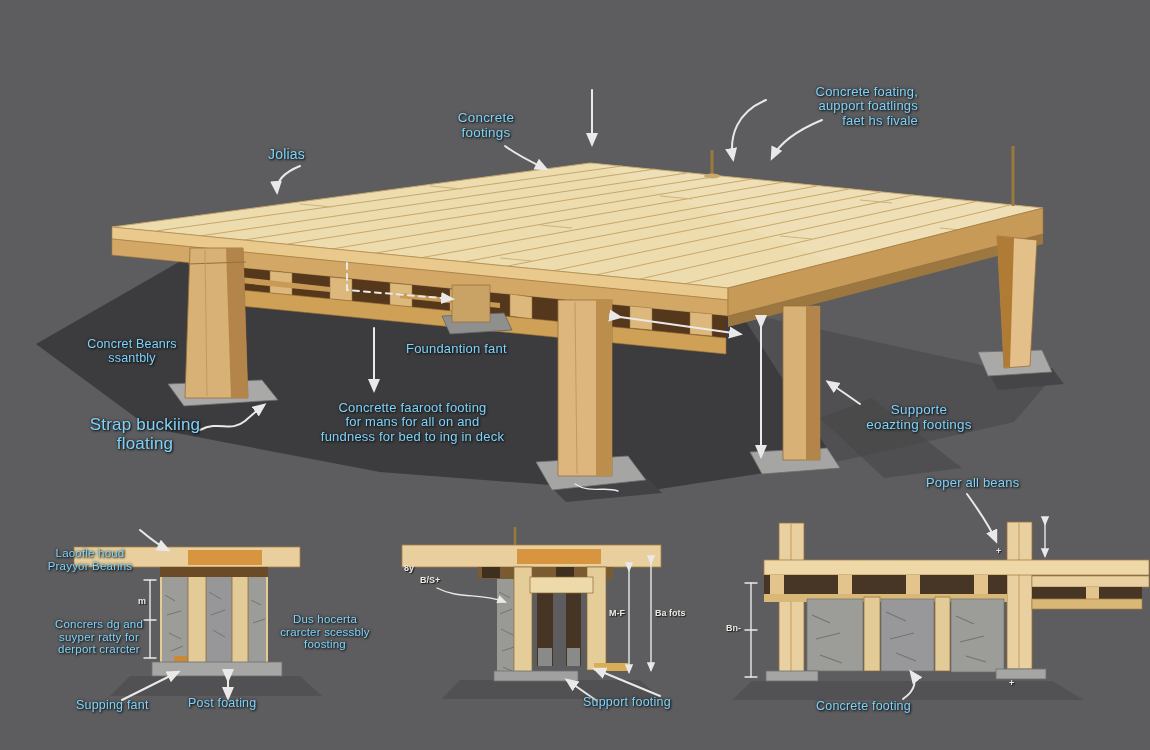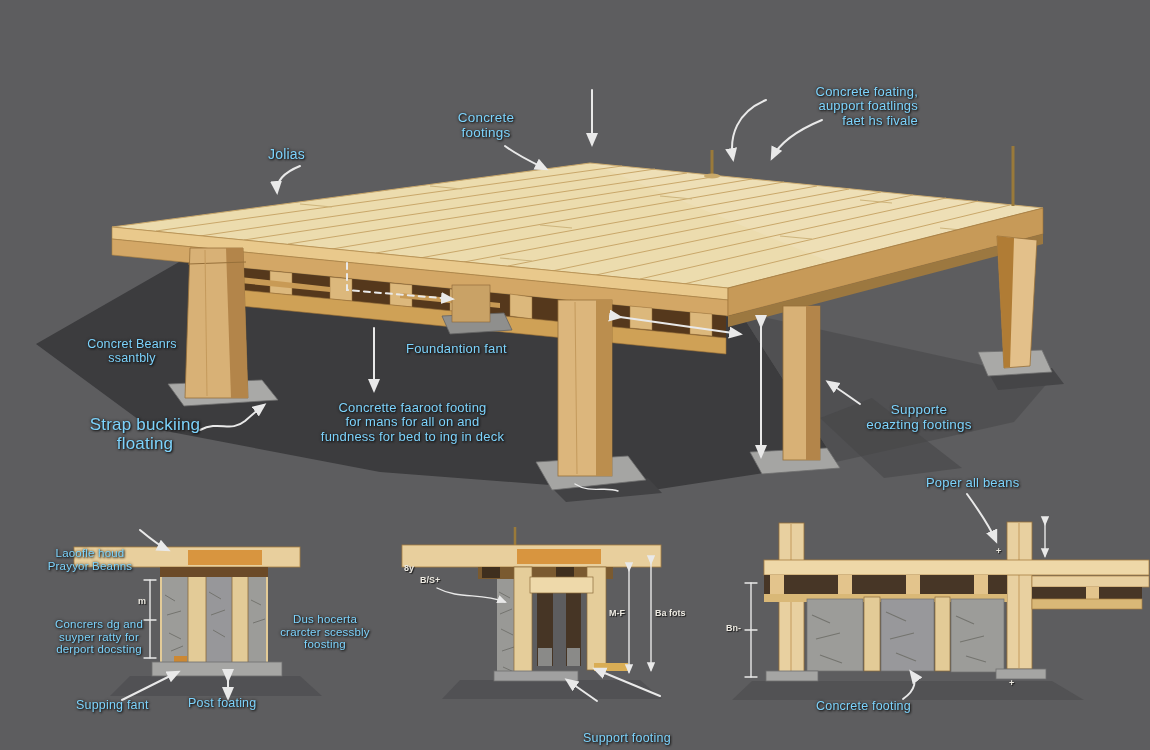--- a/index.html
+++ b/index.html
@@ -301,32 +301,32 @@
 <div class="lbl" style="left:926px;top:476px;font-size:13px;">Poper all beans</div>
 
 <div class="lbl c" style="left:36px;top:507px;width:108px;font-size:11.5px;margin-top:40px;">
   <div>Laoofle houd</div>
   <div>Prayyor Beanns</div>
 </div>
 
 <div class="lbl c" style="left:30px;top:618px;width:138px;font-size:11.5px;">
   <div>Concrers dg and</div>
   <div>suyper ratty for</div>
-  <div>derport docsting</div>
+  <div>derport crarcter</div>
 </div>
 
 <div class="lbl c" style="left:262px;top:613px;width:126px;font-size:11.5px;">
   <div>Dus hocerta</div>
   <div>crarcter scessbly</div>
   <div>foosting</div>
 </div>
 
 <div class="lbl" style="left:76px;top:699px;font-size:12.5px;text-align:center;">Supping fant</div>
 <div class="lbl" style="left:188px;top:697px;font-size:12.5px;">Post foating</div>
-<div class="lbl" style="left:583px;top:732px;font-size:12.5px;">Support footing</div>
+<div class="lbl" style="left:583px;top:696px;font-size:12.5px;">Support footing</div>
 <div class="lbl" style="left:816px;top:700px;font-size:12.5px;">Concrete footing</div>
 
 <div class="dim" style="left:404px;top:563px;">8y</div>
 <div class="dim" style="left:420px;top:575px;">B/S+</div>
 <div class="dim" style="left:609px;top:608px;">M-F</div>
 <div class="dim" style="left:655px;top:608px;">Ba fots</div>
 <div class="dim" style="left:726px;top:623px;">Bn-</div>
 <div class="dim" style="left:138px;top:596px;">m</div>
 <div class="dim" style="left:996px;top:546px;">+</div>
 <div class="dim" style="left:1009px;top:678px;">+</div>

